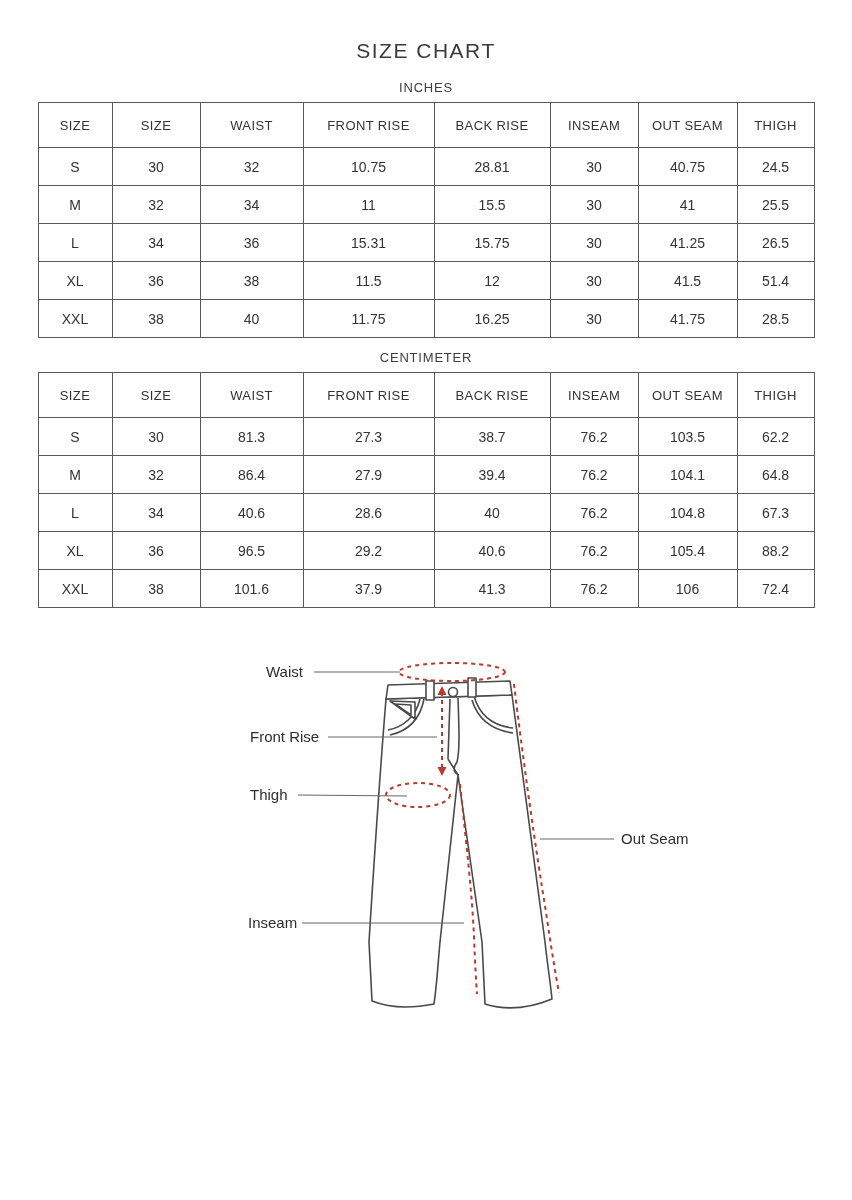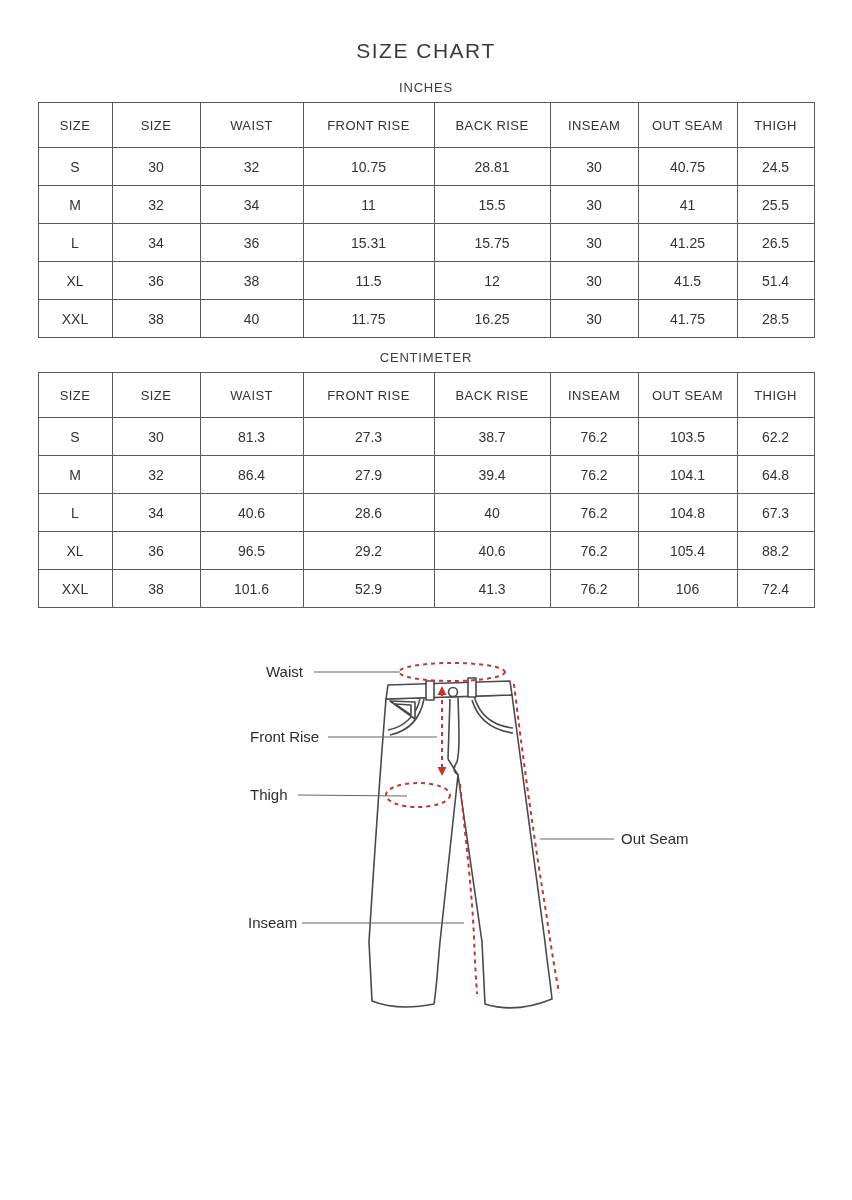--- a/index.html
+++ b/index.html
@@ -190,21 +190,21 @@
         <td>29.2</td>
         <td>40.6</td>
         <td>76.2</td>
         <td>105.4</td>
         <td>88.2</td>
       </tr>
       <tr>
         <td>XXL</td>
         <td>38</td>
         <td>101.6</td>
-        <td>52.9</td>
+        <td>37.9</td>
         <td>41.3</td>
         <td>76.2</td>
         <td>106</td>
         <td>72.4</td>
       </tr>
     </tbody>
   </table>
 
   <div class="diagram">
 

